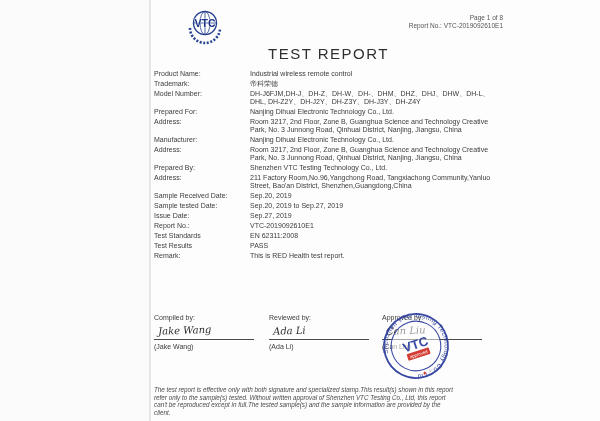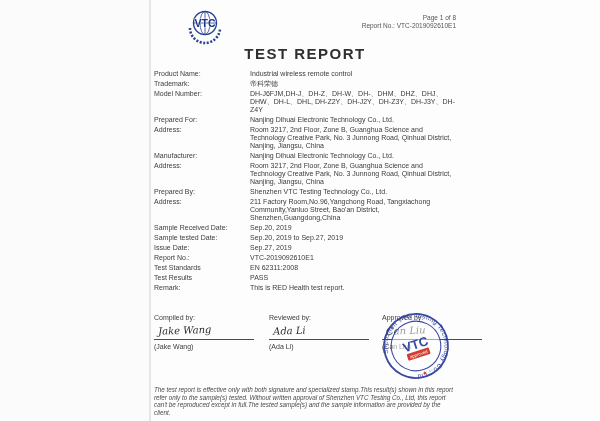--- a/index.html
+++ b/index.html
@@ -1,26 +1,26 @@
 <!DOCTYPE html>
 <html><head>
 <meta charset="utf-8">
 <style>
   html,body{margin:0;padding:0;background:#ffffff;}
   .canvas{position:relative;width:600px;height:421px;background:#fdfdfd;overflow:hidden;
           font-family:"Liberation Sans",sans-serif;color:#3b3b3b;}
   .left-strip{position:absolute;left:0;top:0;width:149px;height:421px;background:#fbfbfc;
               border-right:2px solid #e4e6e9;}
-  .doc{position:absolute;left:152px;top:0;width:306px;height:321px;background:transparent;}
+  .doc{position:absolute;left:152px;top:0;width:306px;height:321px;background:transparent;padding-left:47px;}
 
   .logo{position:absolute;left:33px;top:7px;width:40px;height:40px;}
   .header-right{position:absolute;right:2px;top:14px;text-align:right;font-size:6.5px;
                 line-height:8px;color:#555;}
   .title{position:absolute;left:0;right:0;top:45px;text-align:center;font-size:15px;
-         font-weight:bold;letter-spacing:1.5px;color:#2f2f2f;}
+         font-weight:normal;letter-spacing:1.5px;color:#2f2f2f;}
 
   .table{position:absolute;left:2px;top:70px;right:0;}
   .row{display:flex;margin-bottom:2px;}
   .row .lbl{width:96px;flex:none;font-size:7px;line-height:8px;color:#3b3b3b;}
   .row .val{flex:1;font-size:7px;line-height:8px;color:#3b3b3b;}
 
   .sigs{position:absolute;left:2px;top:314px;right:0;height:46px;}
   .sig-col{position:absolute;top:0;width:108px;}
   .sig-col.c0{left:0;}.sig-col.c1{left:115px;}.sig-col.c2{left:228px;}
   .sig-role{font-size:7px;color:#3b3b3b;}

